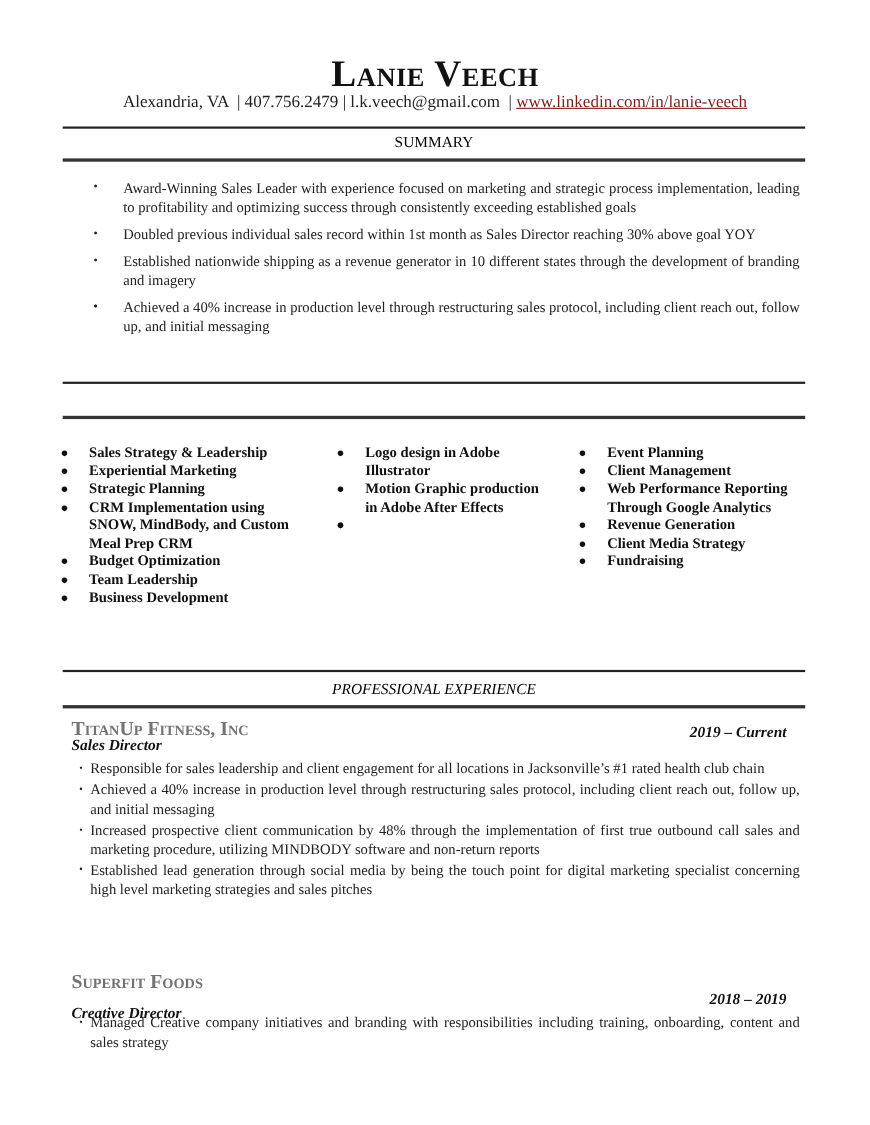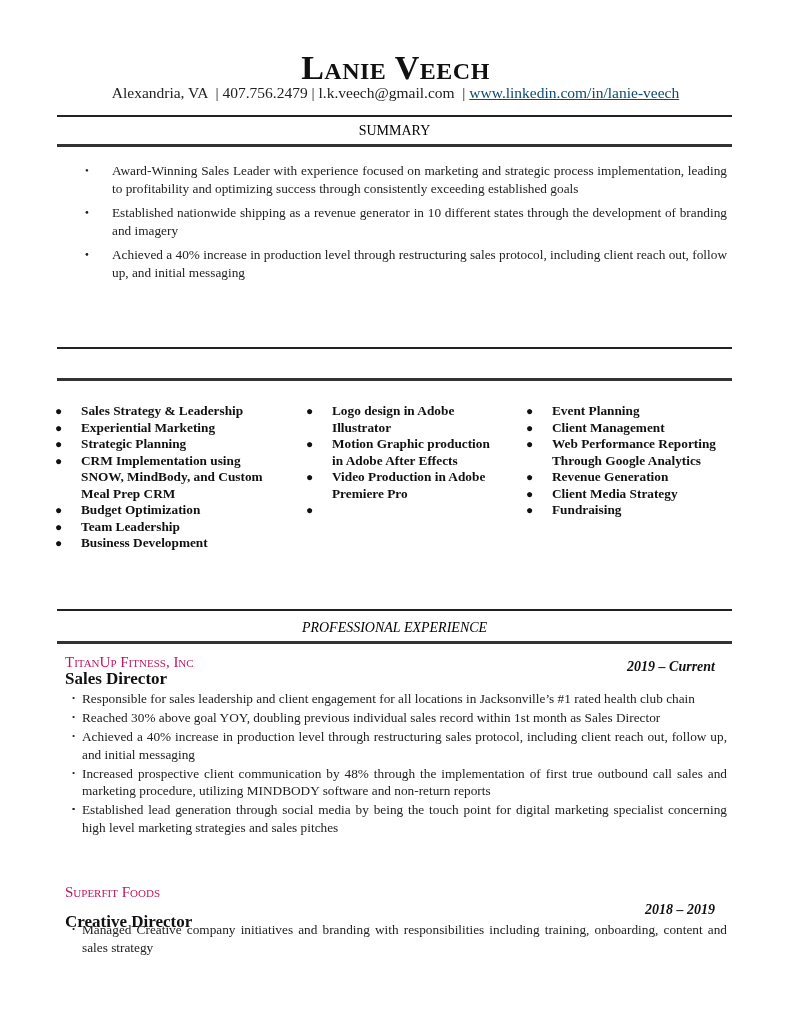--- a/index.html
+++ b/index.html
@@ -38,24 +38,24 @@
   .comp-col { position: absolute; top: 403px; margin: 0; padding: 0; list-style: none; }
   .comp-col li {
     position: relative; padding-left: 26px; font-weight: bold; font-size: 13.3px; line-height: 16.5px; color: #111;
   }
   .comp-col li .bul { position: absolute; left: 0; top: 0; font-size: 12px; }
   .col1 { left: 55px; width: 230px; }
   .col2 { left: 306px; width: 190px; }
   .col3 { left: 526px; width: 200px; }
 
   .company {
-    position: absolute; left: 65px; font-variant: small-caps; font-size: 15px; line-height: 18px; color: #be185d;
+    position: absolute; left: 65px; font-variant: small-caps; font-size: 18px; line-height: 18px; color: #737373; font-weight: bold;
   }
   .role {
-    position: absolute; left: 65px; font-weight: bold; font-size: 17px; line-height: 18px;
+    position: absolute; left: 65px; font-weight: bold; font-style: italic; font-size: 14px; line-height: 18px;
   }
   .dates {
     position: absolute; right: 76px; font-weight: bold; font-style: italic; font-size: 14px; line-height: 18px; text-align: right;
   }
   .exp-list { position: absolute; left: 72px; width: 655px; margin: 0; padding: 0; list-style: none; }
   .exp-list li {
     position: relative; padding-left: 10px; font-size: 13.3px; line-height: 17.5px; text-align: justify;
     margin-bottom: 1.5px; color: #222;
   }
   .exp-list li .bul { position: absolute; left: 0; top: 0; font-size: 9px; }
@@ -63,72 +63,72 @@
 </head>
 <body>
 
 <div class="page">
 
   <div class="name">Lanie Veech</div>
   <div class="contact">
     <span>Alexandria, VA</span>
     <span>&nbsp;<span>|</span>&nbsp;</span><span>407.756.2479</span>
     <span><span>|</span>&nbsp;</span><span>l.k.veech@gmail.com</span>
-    <span>&nbsp;<span>|</span>&nbsp;</span><a style="color: #0c4a6e; font-family: Liberation Serif, serif;">www.linkedin.com/in/lanie-veech</a>
+    <span>&nbsp;<span>|</span>&nbsp;</span><a style="color: #7f1d1d; font-family: Liberation Serif, serif;">www.linkedin.com/in/lanie-veech</a>
   </div>
 
   <div class="rule" style="top:115px;"></div>
   <div class="sec-title" style="top:122px;">SUMMARY</div>
   <div class="rule thick" style="top:144px;"></div>
 
   <ul class="summary" id="summary-list">
       <li><span class="bul">•</span><span>Award-Winning Sales Leader with experience focused on marketing and strategic process implementation, leading to profitability and optimizing success through consistently exceeding established goals</span></li>
-      <li><span class="bul">•</span></li>
+      <li><span class="bul">•</span><span>Doubled previous individual sales record within 1st month as Sales Director reaching 30% above goal YOY</span></li>
       <li><span class="bul">•</span><span>Established nationwide shipping as a revenue generator in 10 different states through the development of branding and imagery</span></li>
       <li><span class="bul">•</span></li>
       <li><span class="bul">•</span><span>Achieved a 40% increase in production level through restructuring sales protocol, including client reach out, follow up, and initial messaging</span></li>
     </ul>
 
   <div class="rule" style="top:347px;"></div>
   <div class="rule thick" style="top:378px;"></div>
 
   <ul class="comp-col col1">
       <li><span class="bul">●</span><span>Sales Strategy &amp; Leadership</span></li>
       <li><span class="bul">●</span><span>Experiential Marketing</span></li>
       <li><span class="bul">●</span><span>Strategic Planning</span></li>
       <li><span class="bul">●</span><span>CRM Implementation using SNOW, MindBody, and Custom Meal Prep CRM</span></li>
       <li><span class="bul">●</span><span>Budget Optimization</span></li>
       <li><span class="bul">●</span><span>Team Leadership</span></li>
       <li><span class="bul">●</span><span>Business Development</span></li>
     </ul>
   <ul class="comp-col col2">
       <li><span class="bul">●</span><span>Logo design in Adobe Illustrator</span></li>
       <li><span class="bul">●</span><span>Motion Graphic production in Adobe After Effects</span></li>
-      <li><span class="bul">●</span><span>Video Production in Adobe Premiere Pro</span></li>
+      <li><span class="bul">●</span></li>
       <li><span class="bul">●</span></li>
     </ul>
   <ul class="comp-col col3">
       <li><span class="bul">●</span><span>Event Planning</span></li>
       <li><span class="bul">●</span><span>Client Management</span></li>
       <li><span class="bul">●</span><span>Web Performance Reporting Through Google Analytics</span></li>
       <li><span class="bul">●</span><span>Revenue Generation</span></li>
       <li><span class="bul">●</span><span>Client Media Strategy</span></li>
       <li><span class="bul">●</span><span>Fundraising</span></li>
     </ul>
 
   <div class="rule" style="top:609px;"></div>
   <div class="sec-title" style="top:619px;font-style:italic;">PROFESSIONAL EXPERIENCE</div>
   <div class="rule thick" style="top:641px;"></div>
 
   <div class="company" style="top:653px;">TitanUp Fitness, Inc</div>
   <div class="role" style="top:670px;">Sales Director</div>
   <div class="dates" style="top:658px;">2019 – Current</div>
   <ul class="exp-list" style="top:690px;">
       <li><span class="bul">•</span><span>Responsible for sales leadership and client engagement for all locations in Jacksonville’s #1 rated health club chain</span></li>
-      <li><span class="bul">•</span><span>Reached 30% above goal YOY, doubling previous individual sales record within 1st month as Sales Director</span></li>
+      <li><span class="bul">•</span></li>
       <li><span class="bul">•</span><span>Achieved a 40% increase in production level through restructuring sales protocol, including client reach out, follow up, and initial messaging</span></li>
       <li><span class="bul">•</span><span>Increased prospective client communication by 48% through the implementation of first true outbound call sales and marketing procedure, utilizing MINDBODY software and non-return reports</span></li>
       <li><span class="bul">•</span></li>
       <li><span class="bul">•</span><span>Established lead generation through social media by being the touch point for digital marketing specialist concerning high level marketing strategies and sales pitches</span></li>
     </ul>
 
   <div class="company" style="top:883px;">Superfit Foods</div>
   <div class="role" style="top:913px;">Creative Director</div>
   <div class="dates" style="top:901px;">2018 – 2019</div>
   <ul class="exp-list" style="top:921px;">

